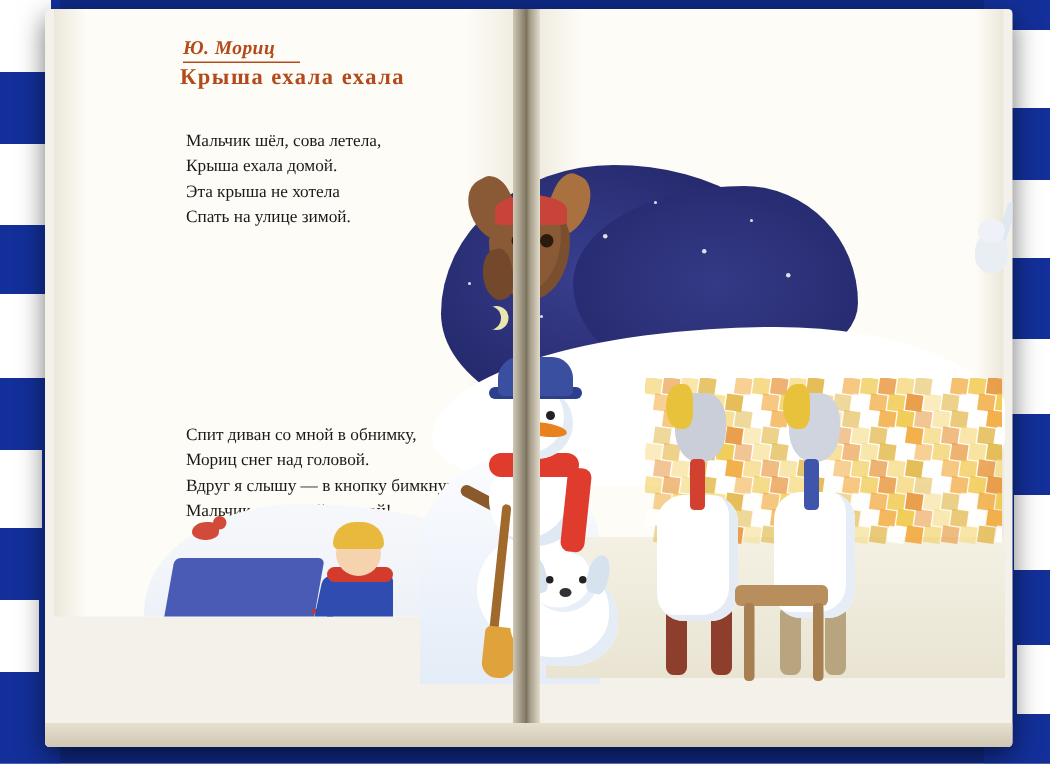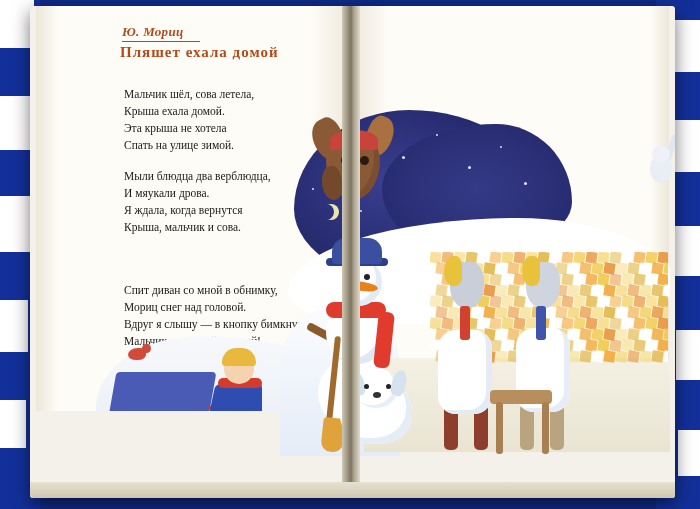--- a/index.html
+++ b/index.html
@@ -194,30 +194,26 @@
 
   <div class="book">
 
     <div class="page page-left">
 
       <div class="byline">
         <span>Ю. Мориц</span>
         <span class="rule"></span>
       </div>
 
-      <div class="title">Пляшет ехала домой</div>
+      <div class="title">Крыша ехала ехала</div>
 
       <div class="stanza lp-s1">Мальчик шёл, сова летела,
 Крыша ехала домой.
 Эта крыша не хотела
 Спать на улице зимой.</div>
-      <div class="stanza lp-s2">Мыли блюдца два верблюдца,
-И мяукали дрова.
-Я ждала, когда вернутся
-Крыша, мальчик и сова.</div>
       <div class="stanza lp-s3">Спит диван со мной в обнимку,
 Мориц снег над головой.
 Вдруг я слышу — в кнопку бимкнул
 Мальчик с крышей и совой!</div>
 
       <div class="hill"></div>
 
       <div class="fig">
         <div class="bird"></div>
         <div class="bird-h"></div>

